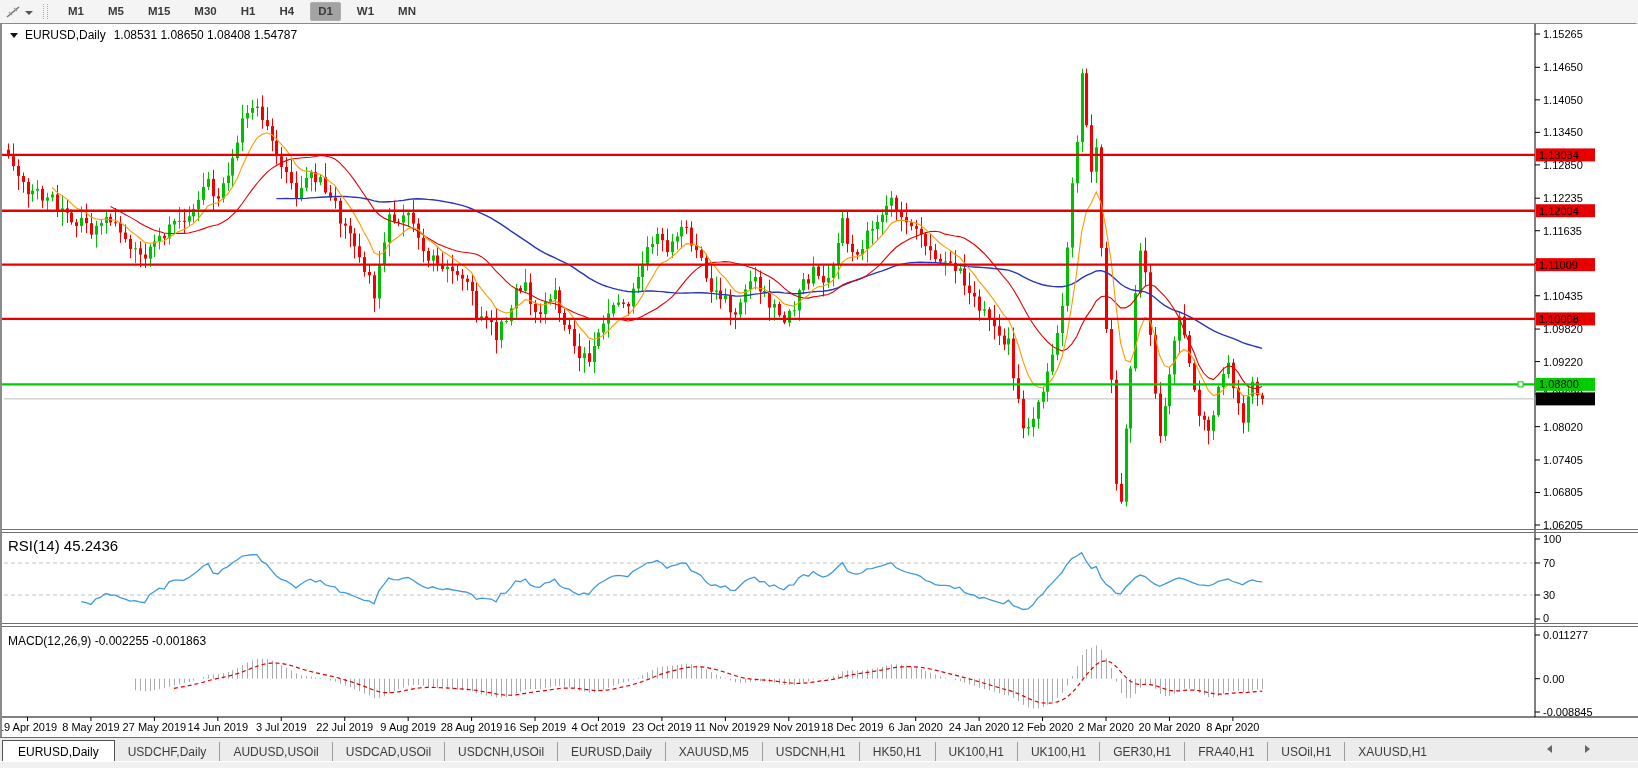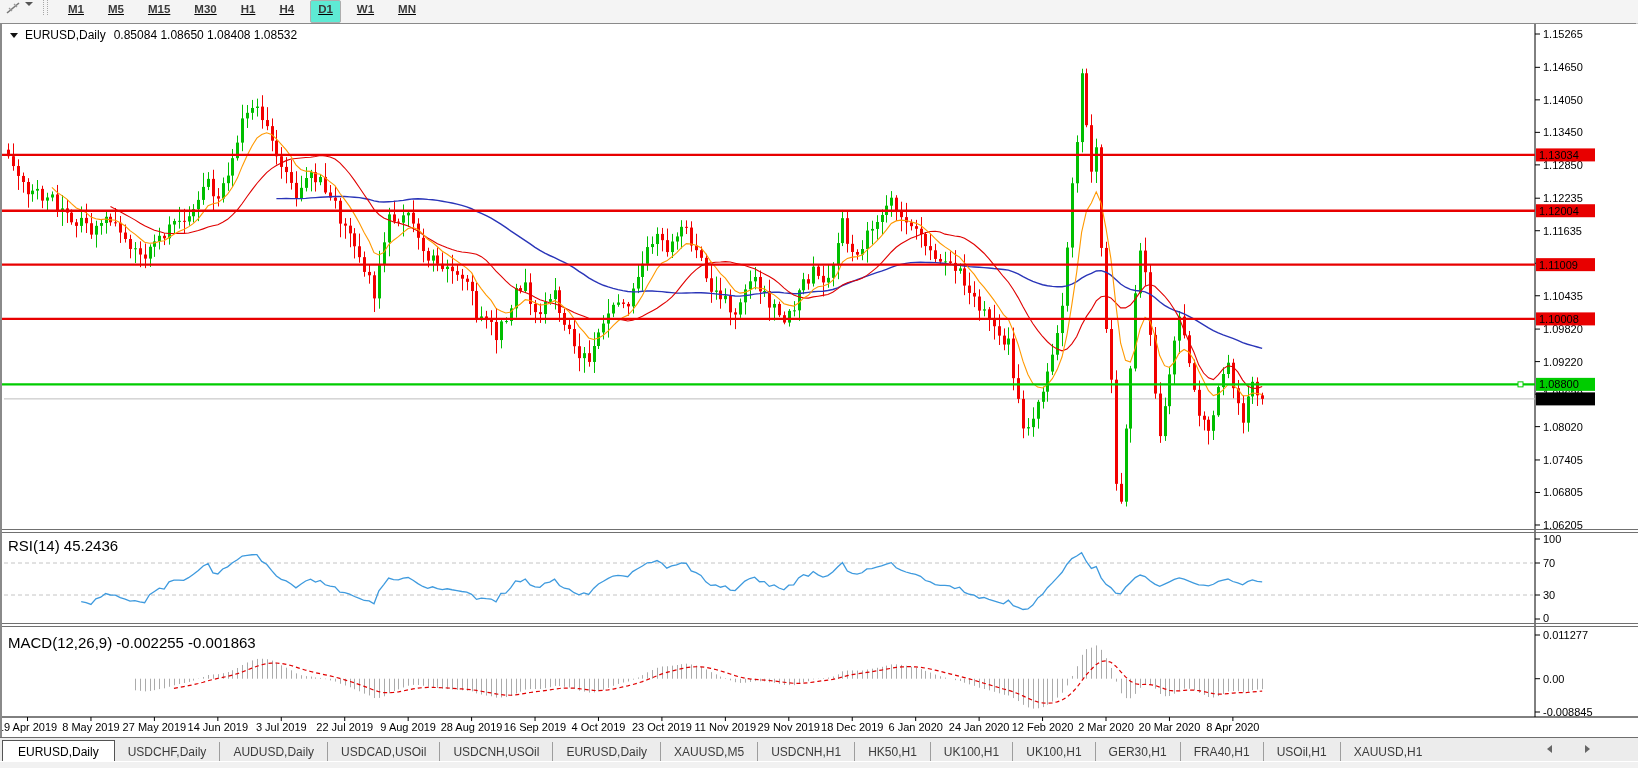--- a/index.html
+++ b/index.html
@@ -1,38 +1,38 @@
 <!DOCTYPE html>
 <html><head>
 <meta charset="utf-8">
 <style>
   html,body{margin:0;padding:0;}
   body{width:1638px;height:768px;position:relative;overflow:hidden;background:#fff;
        font-family:"Liberation Sans",sans-serif;-webkit-font-smoothing:antialiased;}
   
   #toolbar{position:absolute;left:0;top:0;width:1638px;height:23px;background:#f4f4f4;
-           border-bottom:1px solid #cfcfcf;display:flex;text-decoration:underline;}
+           border-bottom:1px solid #cfcfcf;display:flex;align-items:center;}
   #tool-icon{width:18px;height:16px;margin-left:5px;position:relative;}
   #tool-caret{width:0;height:0;border-left:4px solid transparent;border-right:4px solid transparent;
               border-top:4px solid #555;margin:2px 4px 0 2px;}
   #toolbar-grip{width:3px;height:15px;border-left:1px dotted #a8a8a8;border-right:1px dotted #a8a8a8;margin:0 8px 0 6px;}
   .tfbtn{font-size:11.5px;font-weight:bold;color:#3a3a3a;padding:2px 7px;margin:0 4px;border:1px solid transparent;
          border-radius:2px;cursor:default;line-height:13px;}
-  .tfbtn.active{background:#5eead4;border-color:#adadad;}
+  .tfbtn.active{background:#a3a3a3;border-color:#adadad;}
   
   #chart-window{position:absolute;left:0;top:23px;width:1636px;height:714px;background:#fff;
                 border-left:2px solid #8a8a8a;box-sizing:border-box;border-top:1px solid #8a8a8a;}
   #chart-svg{position:absolute;left:0;top:0;}
   svg text{font-family:"Liberation Sans",sans-serif;font-size:11px;fill:#000;}
   #chart-title{position:absolute;left:8px;top:4px;font-size:12px;color:#000;display:flex;align-items:center;}
   #title-caret{width:0;height:0;border-left:4px solid transparent;border-right:4px solid transparent;
                border-top:5px solid #111;margin-right:7px;margin-top:1px;}
   #chart-title .sym{margin-right:8px;}
   #rsi-label{position:absolute;left:6px;top:513px;font-size:15px;color:#000;}
-  #macd-label{position:absolute;left:6px;top:610px;font-size:15px;color:#000;}
+  #macd-label{position:absolute;left:6px;top:610px;font-size:12px;color:#000;}
   
   #tabbar{position:absolute;left:0;top:737px;width:1638px;height:24px;background:#ececec;
           border-top:1px solid #6e6e6e;display:flex;align-items:flex-end;}
   .tab{height:20px;display:flex;align-items:center;padding:0 13px;font-size:12px;color:#3c3c3c;cursor:default;white-space:nowrap;}
   .tab.active{background:#fff;border:1px solid #545454;border-bottom:none;height:21px;color:#000;padding:0 15px;margin-left:2px;}
   .tab:not(.active){border-left:1px solid #9d9d9d;}
   .tab.active + .tab{border-left:none;}
   .tab:last-of-type{border-right:1px solid #9d9d9d;}
   .tabscroll{position:absolute;top:4px;width:12px;height:14px;display:flex;align-items:center;justify-content:center;}
   #tab-scroll-left{left:1543px;} #tab-scroll-right{left:1581px;}
@@ -944,30 +944,30 @@
         <text x="1537" y="298.897858" fill="#fff">1.10008</text>
         <rect x="1534" y="353.8642099999993" width="59" height="13" fill="#00cc00"></rect>
         <text x="1537" y="364.3642099999993" fill="#fff">1.08800</text>
         <rect x="1534" y="368.38820199999935" width="59" height="13" fill="#000000"></rect>
         <text x="1537" y="378.88820199999935" fill="#fff">1.08532</text>
       </g>
     </svg>
   <div id="chart-title">
     <div id="title-caret"></div>
     <span class="sym">EURUSD,Daily</span>
-    <span>0.85084 1.08650 1.08408 1.08532</span>
+    <span>1.08531 1.08650 1.08408 1.54787</span>
   </div>
   <div id="rsi-label">RSI(14) 45.2436</div>
   <div id="macd-label">MACD(12,26,9) -0.002255 -0.001863</div>
 </div>
 
 <div id="tabbar">
   <div class="tab active">EURUSD,Daily</div>
   <div class="tab">USDCHF,Daily</div>
-  <div class="tab">AUDUSD,Daily</div>
+  <div class="tab">AUDUSD,USOil</div>
   <div class="tab">USDCAD,USOil</div>
   <div class="tab">USDCNH,USOil</div>
   <div class="tab">EURUSD,Daily</div>
   <div class="tab">XAUUSD,M5</div>
   <div class="tab">USDCNH,H1</div>
   <div class="tab">HK50,H1</div>
   <div class="tab">UK100,H1</div>
   <div class="tab">UK100,H1</div>
   <div class="tab">GER30,H1</div>
   <div class="tab">FRA40,H1</div>

